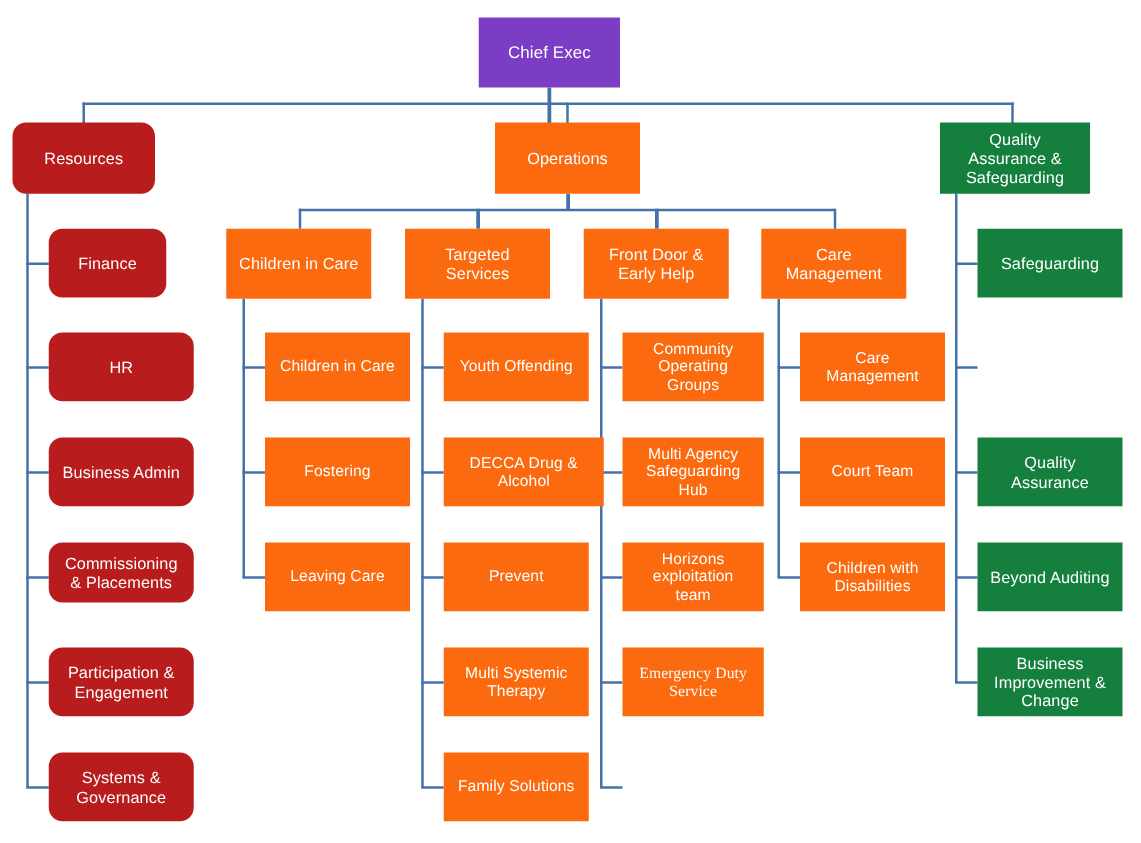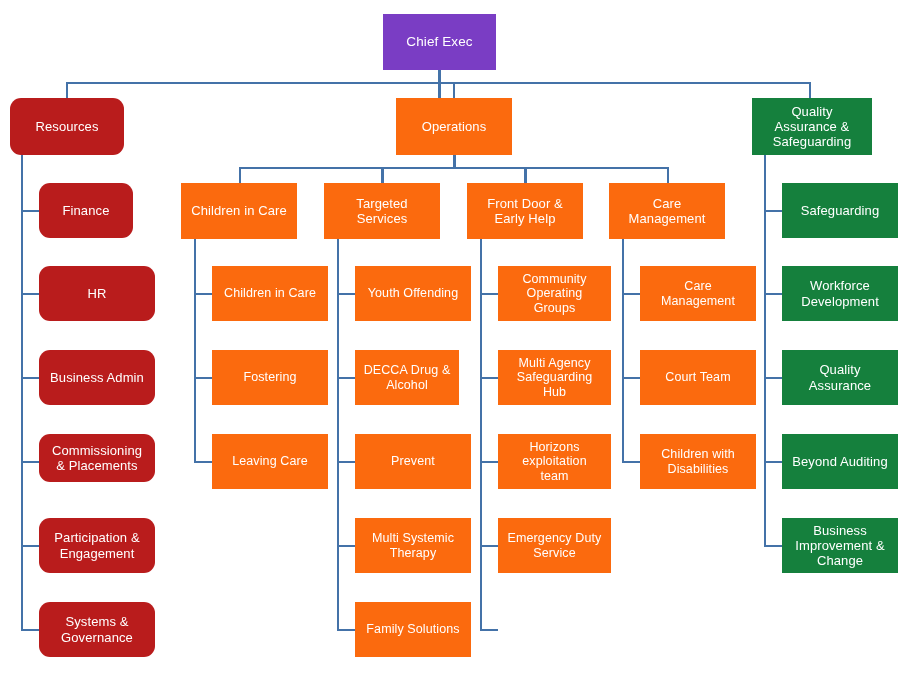--- a/index.html
+++ b/index.html
@@ -132,48 +132,46 @@
   <div class="node n-l3 c-orange" style="left:467px;top:183px;width:116px;height:56px;">Front Door &amp;
 Early Help</div>
   <div class="node n-l3 c-orange" style="left:609px;top:183px;width:116px;height:56px;">Care
 Management</div>
 
   <div class="node n-l4 c-orange" style="left:212px;top:266px;width:116px;height:55px;">Children in Care</div>
   <div class="node n-l4 c-orange" style="left:212px;top:350px;width:116px;height:55px;">Fostering</div>
   <div class="node n-l4 c-orange" style="left:212px;top:434px;width:116px;height:55px;">Leaving Care</div>
 
   <div class="node n-l4 c-orange" style="left:355px;top:266px;width:116px;height:55px;">Youth Offending</div>
-  <div class="node n-l4 c-orange" style="left:355px;top:350px;width:104px;height:55px;">DECCA Drug &amp;
+  <div class="node n-l4 c-orange" style="left:355px;top:350px;width:128px;height:55px;">DECCA Drug &amp;
 Alcohol</div>
   <div class="node n-l4 c-orange" style="left:355px;top:434px;width:116px;height:55px;">Prevent</div>
   <div class="node n-l4 c-orange" style="left:355px;top:518px;width:116px;height:55px;">Multi Systemic
 Therapy</div>
   <div class="node n-l4 c-orange" style="left:355px;top:602px;width:116px;height:55px;">Family Solutions</div>
 
   <div class="node n-l4 c-orange" style="left:498px;top:266px;width:113px;height:55px;">Community
 Operating
 Groups</div>
   <div class="node n-l4 c-orange" style="left:498px;top:350px;width:113px;height:55px;">Multi Agency
 Safeguarding
 Hub</div>
   <div class="node n-l4 c-orange" style="left:498px;top:434px;width:113px;height:55px;">Horizons
 exploitation
 team</div>
-  <div class="node n-l4 c-orange" style="left:498px;top:518px;width:113px;height:55px;">Emergency Duty
+  <div class="node n-l4 c-orange" style="left:498px;top:518px;width:113px;height:55px;font-family:Liberation Serif, serif;">Emergency Duty
 Service</div>
 
   <div class="node n-l4 c-orange" style="left:640px;top:266px;width:116px;height:55px;">Care
 Management</div>
   <div class="node n-l4 c-orange" style="left:640px;top:350px;width:116px;height:55px;">Court Team</div>
   <div class="node n-l4 c-orange" style="left:640px;top:434px;width:116px;height:55px;">Children with
 Disabilities</div>
 
   <div class="node n-l3 c-teal" style="left:782px;top:183px;width:116px;height:55px;">Safeguarding</div>
-  <div class="node n-l3 c-teal" style="left:782px;top:266px;width:116px;height:55px;">Workforce
-Development</div>
   <div class="node n-l3 c-teal" style="left:782px;top:350px;width:116px;height:55px;">Quality
 Assurance</div>
   <div class="node n-l3 c-teal" style="left:782px;top:434px;width:116px;height:55px;">Beyond Auditing</div>
   <div class="node n-l3 c-teal" style="left:782px;top:518px;width:116px;height:55px;">Business
 Improvement &amp;
 Change</div>
 
 </div>
 
 </body></html>

